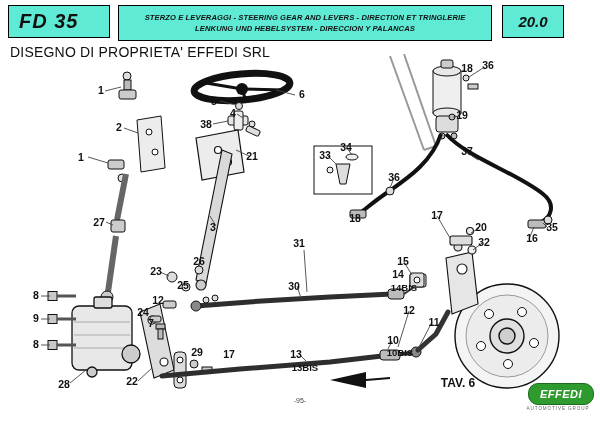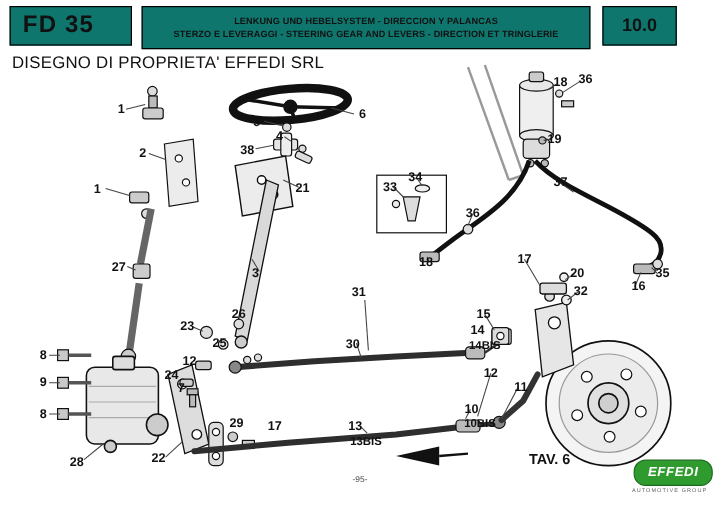--- a/index.html
+++ b/index.html
@@ -1,18 +1,18 @@
 <!DOCTYPE html>
 <html><head>
 <meta charset="utf-8">
 <style>
   html,body{margin:0;padding:0;background:#fff;}
   .page{position:relative;width:600px;height:428px;background:#fff;overflow:hidden;
         font-family:"Liberation Sans", sans-serif;color:#111;}
-  .box{position:absolute;border:1.2px solid #000;box-sizing:border-box;background:#0f766e;}
+  .box{position:absolute;border:1.2px solid #000;box-sizing:border-box;background:#5eead4;font-style:italic;}
   .model-box{left:8px;top:5px;width:102px;height:33px;display:flex;align-items:center;}
   .model-label{font-size:20px;font-weight:bold;padding-left:10px;letter-spacing:1px;}
   .title-box{left:118px;top:5px;width:374px;height:36px;display:flex;flex-direction:column;
              align-items:center;justify-content:center;text-align:center;}
   .title-line{font-size:7.6px;font-weight:bold;line-height:1.5;letter-spacing:0.1px;}
   .num-box{left:502px;top:5px;width:62px;height:33px;display:flex;align-items:center;justify-content:center;}
   .num-label{font-size:15px;font-weight:bold;}
   .notice{position:absolute;left:10px;top:44px;font-size:14px;letter-spacing:0.2px;}
   .diagram{position:absolute;left:0;top:54px;width:600px;height:340px;}
   .page-num{position:absolute;left:0;top:397px;width:600px;text-align:center;font-size:7px;color:#444;}
@@ -27,25 +27,25 @@
 </style>
 </head>
 <body>
 
 <div class="page">
 
   <div class="box model-box">
     <span class="model-label">FD 35</span>
   </div>
   <div class="box title-box">
+    <div class="title-line">STERZO E LEVERAGGI - STEERING GEAR AND LEVERS - DIRECTION ET TRINGLERIE</div>
     <div class="title-line">LENKUNG UND HEBELSYSTEM - DIRECCION Y PALANCAS</div>
-    <div class="title-line">STERZO E LEVERAGGI - STEERING GEAR AND LEVERS - DIRECTION ET TRINGLERIE</div>
   </div>
   <div class="box num-box">
-    <span class="num-label">10.0</span>
+    <span class="num-label">20.0</span>
   </div>
 
   <div class="notice">DISEGNO DI PROPRIETA' EFFEDI SRL</div>
 
   <svg class="diagram" viewBox="0 0 600 340">
 
     <g stroke="#999" stroke-width="2" fill="none">
       <line x1="390" y1="2" x2="424" y2="96"></line>
       <line x1="404" y1="0" x2="436" y2="92"></line>
       <line x1="424" y1="96" x2="436" y2="92"></line>

